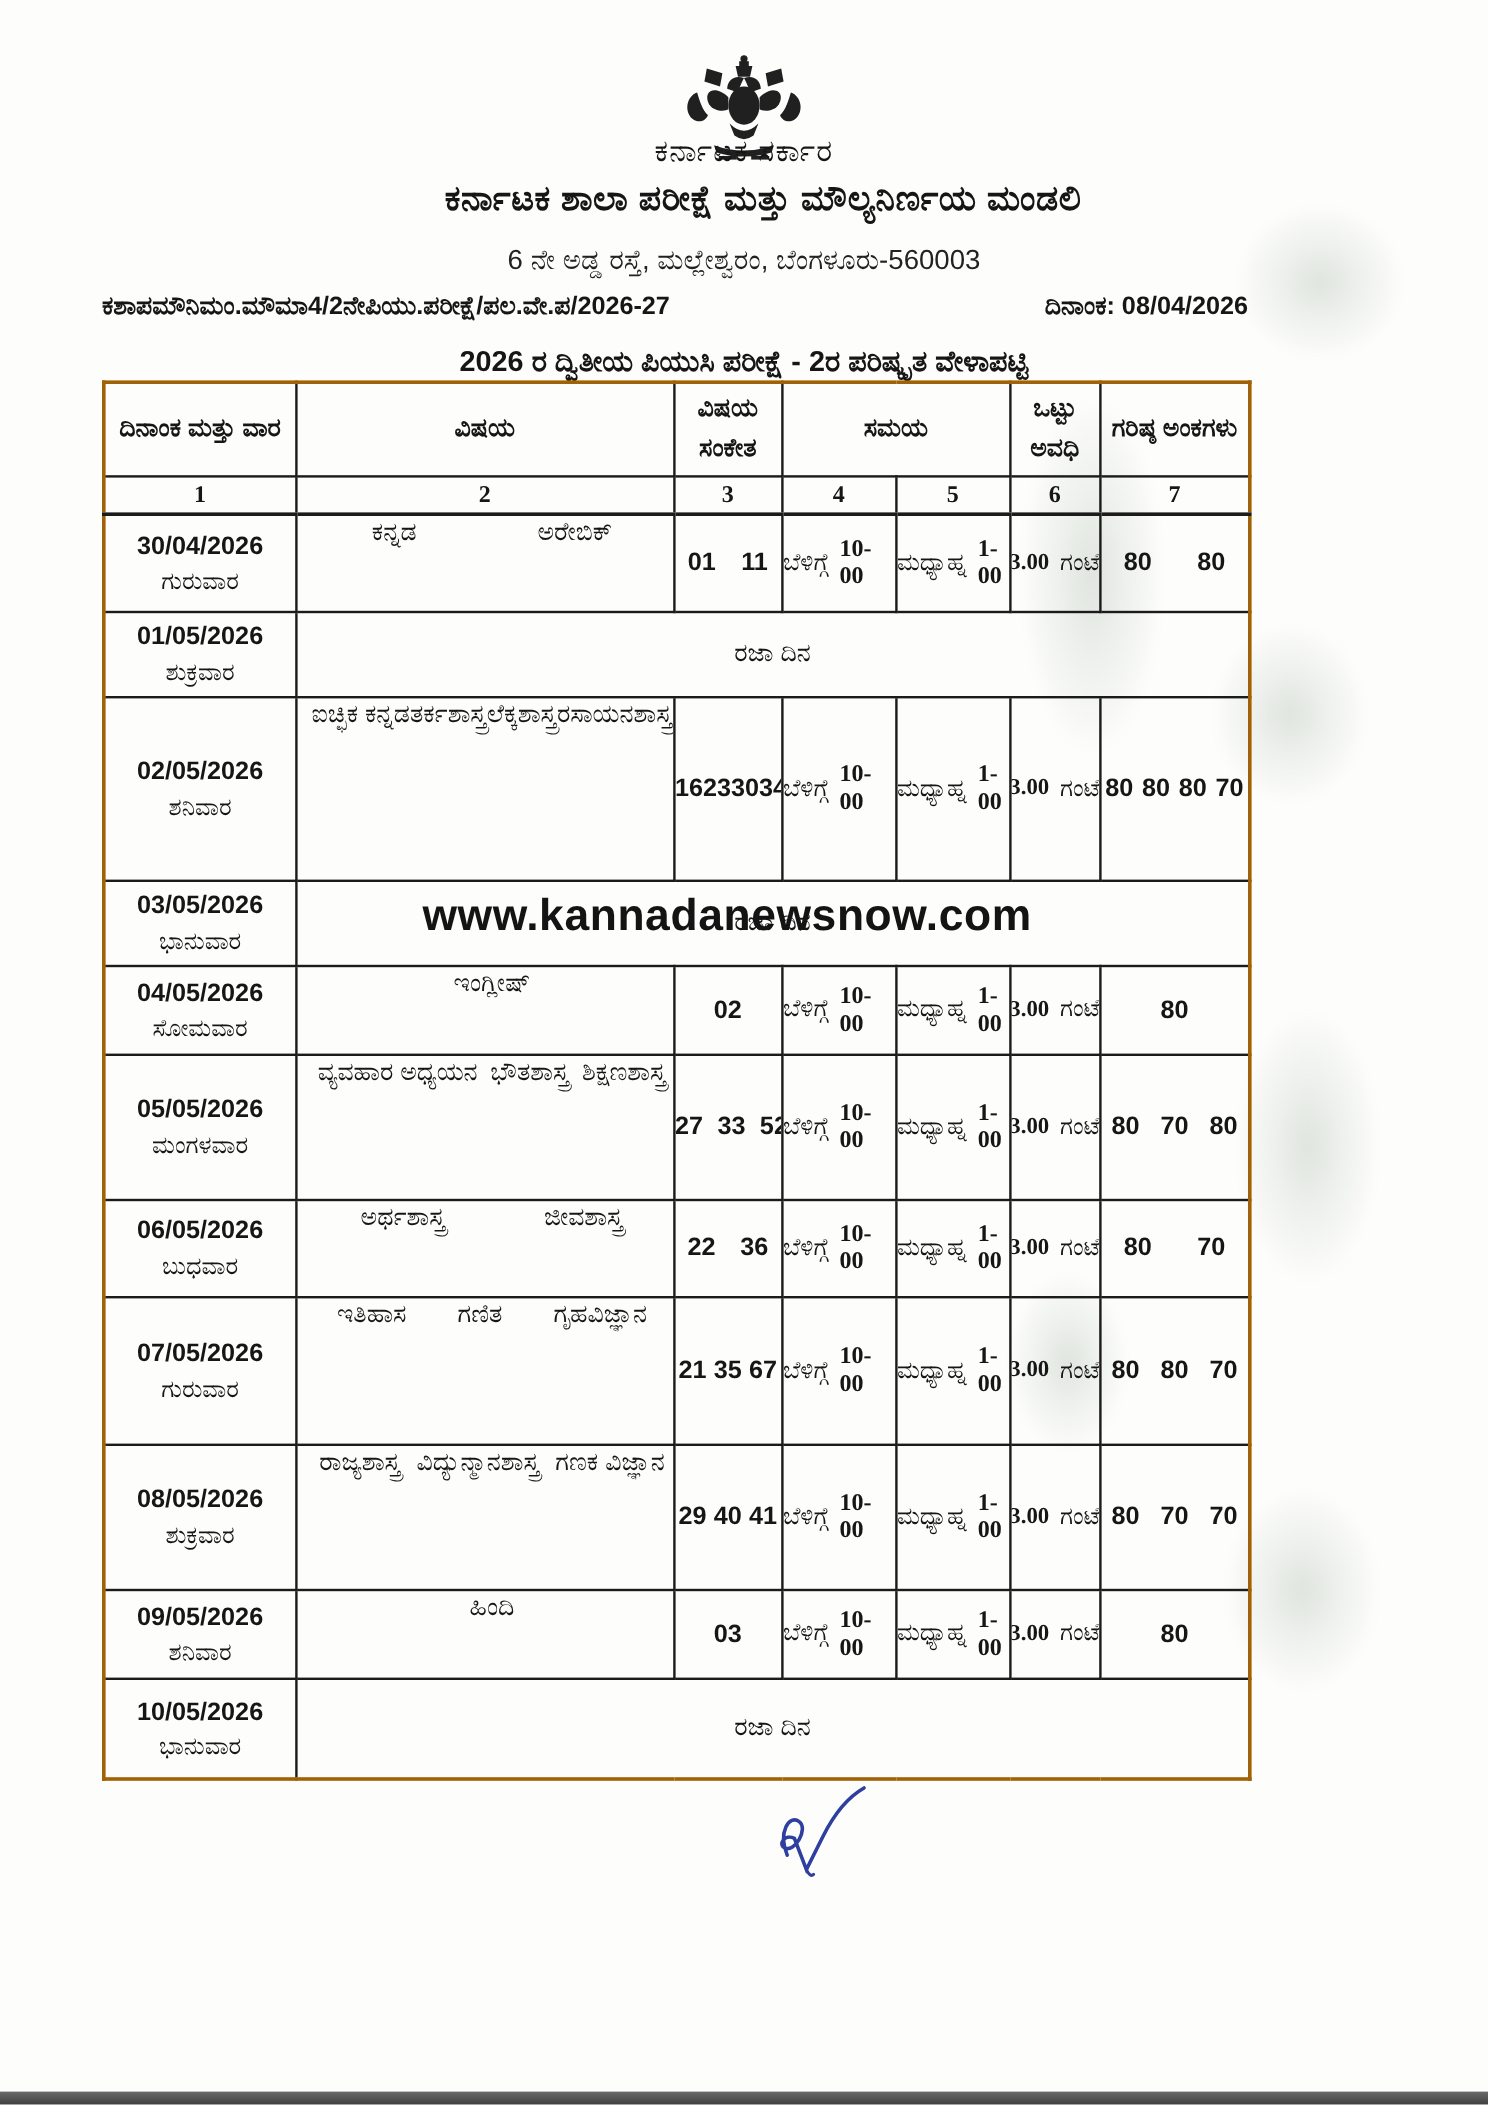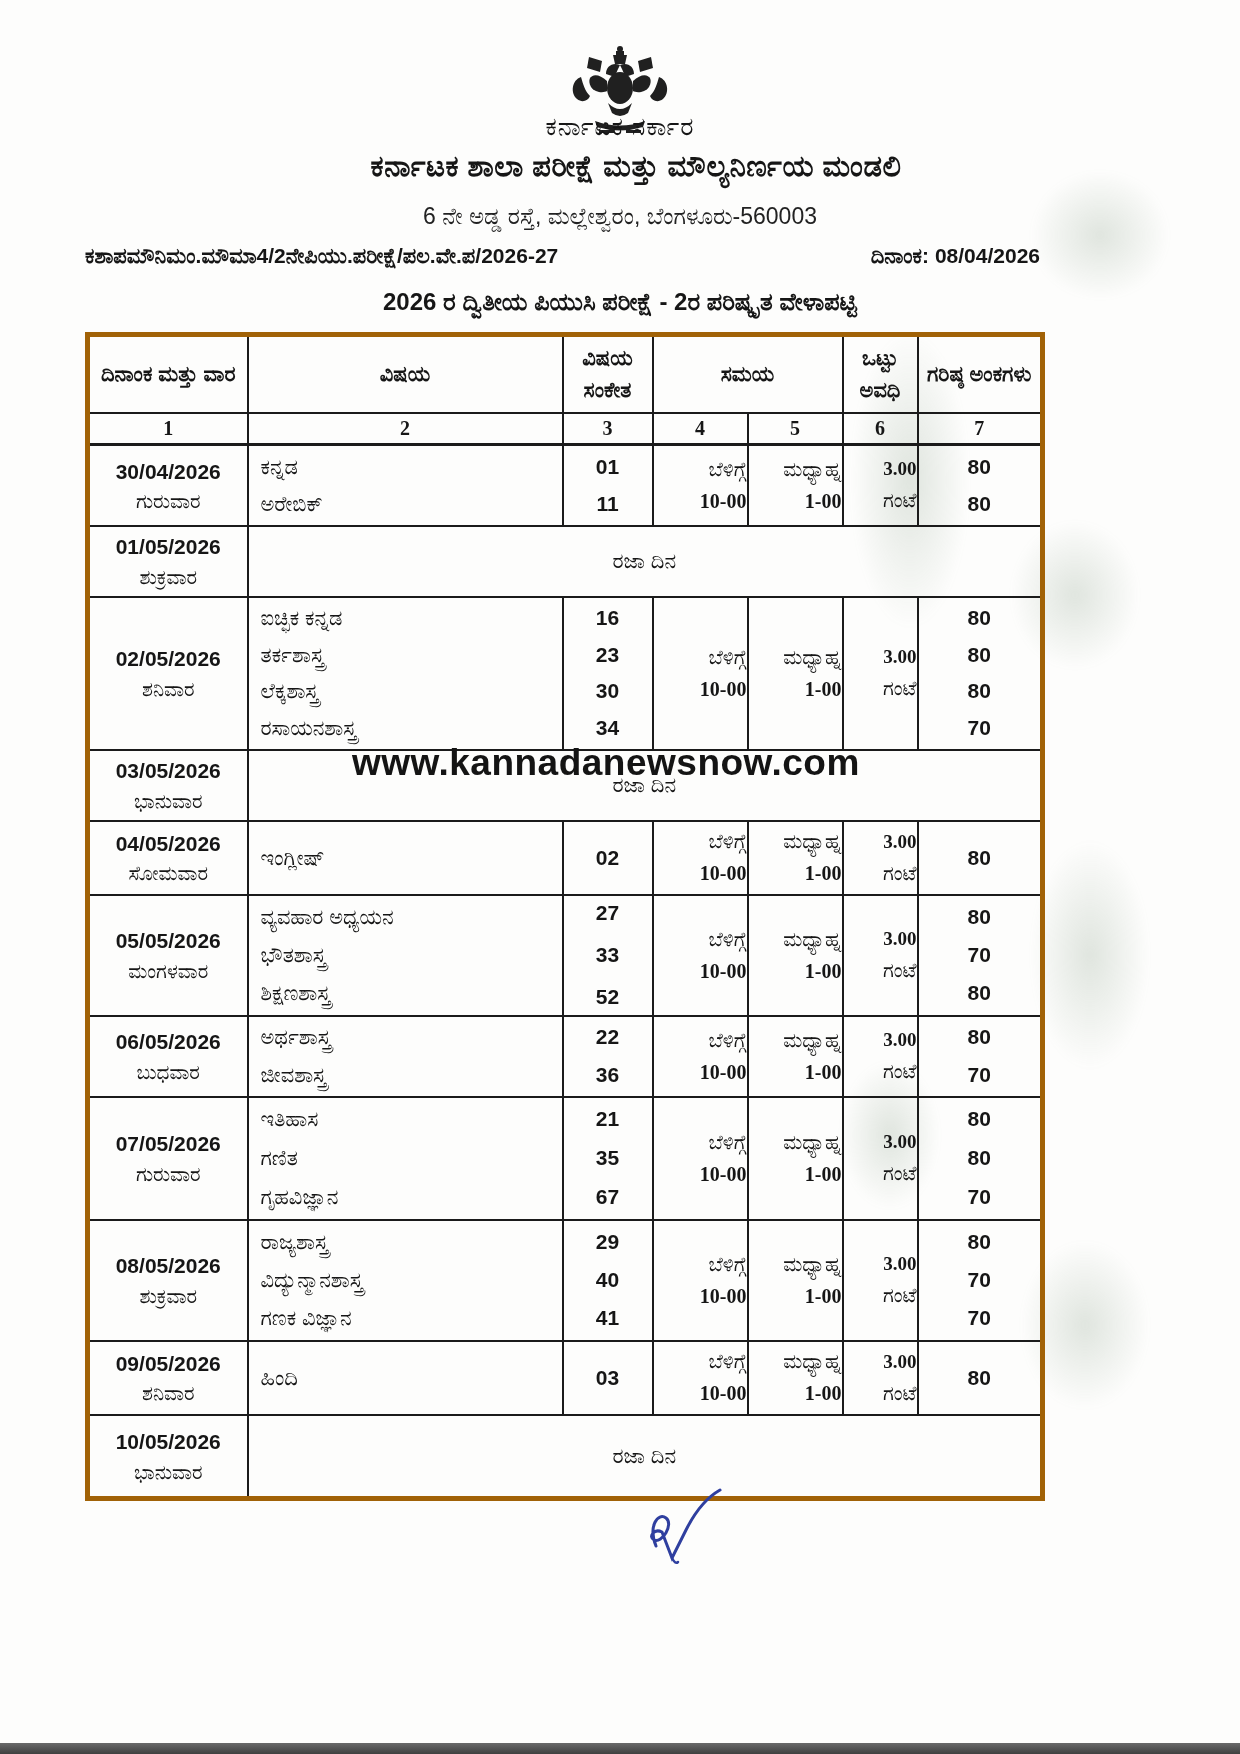--- a/index.html
+++ b/index.html
@@ -38,50 +38,50 @@
     display:flex; justify-content:space-between; align-items:baseline;
   }
   .ref-no{font-size:21px; font-weight:bold;}
   .ref-date{font-size:21px; font-weight:bold;}
   .doc-title{
     position:absolute; top:288px; left:0; width:100%;
     text-align:center; font-size:24px; font-weight:bold;
   }
   
   table.tt{
-    position:absolute; top:332px; left:85px; width:955px;
+    position:absolute; top:317px; left:85px; width:955px;
     border-collapse:collapse; table-layout:fixed;
-    border:5px solid #a16207;
+    border:3px solid #a16207;
     font-size:21px;
   }
   table.tt td, table.tt th{
     border:2px solid #1b1b1b;
     padding:0; vertical-align:middle;
     overflow:hidden;
   }
   tr.hdr{height:78px;}
   tr.hdr th{font-size:21px; font-weight:bold; line-height:1.55; text-align:center;}
   tr.nums{height:32px;}
   tr.nums td{
     text-align:center; font-family:"Liberation Serif", serif;
     font-weight:bold; font-size:20px;
     border-bottom:3px solid #1b1b1b;
   }
   .c-date{text-align:center;}
   .c-date .date-text{font-weight:bold; font-size:21px; line-height:1.5;}
   .c-date .day-text{font-size:20px; line-height:1.4;}
   .stack{
-    display:flex; flex-direction:column; justify-content:space-around;
+    display:flex; flex-direction:row; justify-content:space-around;
   }
   .stack.subjects{align-items:flex-start; padding-left:12px;}
   .stack.center{align-items:center;}
   .subject-name{font-size:21px;}
   .code-value, .marks-value{font-weight:bold; font-size:21px;}
   .time-cell, .dur-cell{
-    display:flex; flex-direction:column; justify-content:center; align-items:flex-end; gap:9px;
+    display:flex; justify-content:center; align-items:center; gap:9px;
   }
   .time-label{font-size:20px;}
   .time-value{font-family:"Liberation Serif", serif; font-weight:bold; font-size:20px;}
   .dur-value{font-family:"Liberation Serif", serif; font-weight:bold; font-size:19px;}
   .dur-unit{font-size:20px;}
   .c-holiday{text-align:center; font-size:21px;}
   
   .watermark{
     position:absolute; top:742px; left:352px;
     font-size:37px; font-weight:bold; letter-spacing:.5px; color:#141414;

